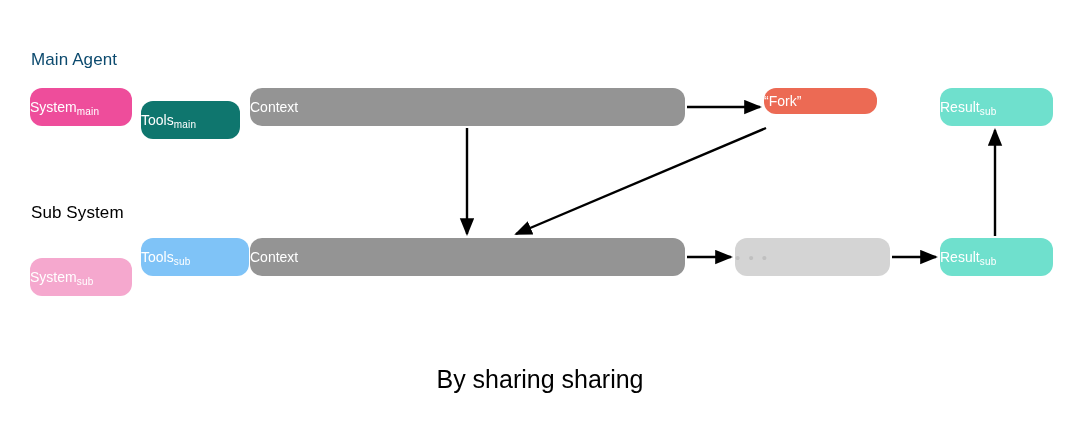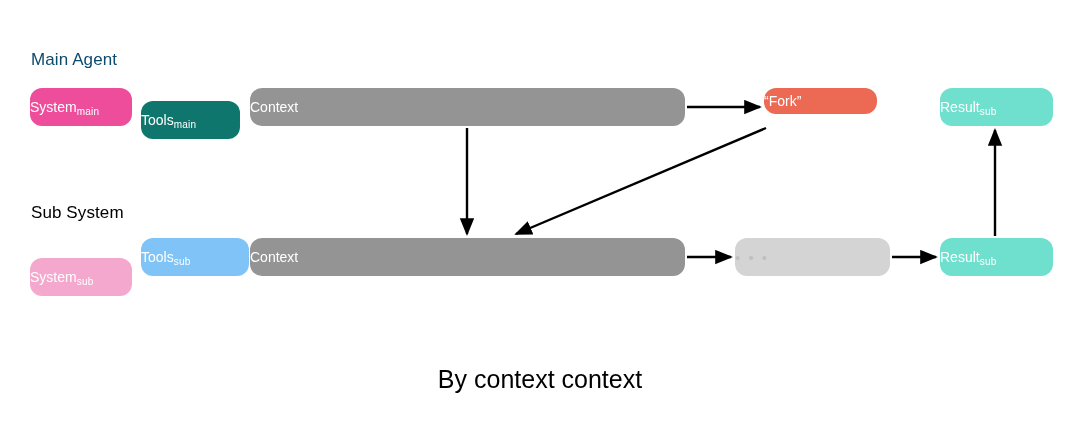--- a/index.html
+++ b/index.html
@@ -117,15 +117,15 @@
         <span class="label">Context</span>
       </div>
       <div class="node node-ellipsis" style="left: 735px; top: 238px; width: 155px; height: 38px; background: rgb(212, 212, 212); color: rgb(192, 192, 192);">
         <span class="label">• • •</span>
       </div>
       <div class="node" style="left: 940px; top: 238px; width: 113px; height: 38px; background: rgb(111, 224, 205);">
         <span class="label">Result<sub>sub</sub></span>
       </div>
     </div>
 
-  <div class="caption" style="top: 365px; left: 0px; color: rgb(0, 0, 0);">By context context</div>
+  <div class="caption" style="top: 365px; left: 0px; color: rgb(0, 0, 0);">By sharing sharing</div>
 
 </div>
 
 </body></html>

